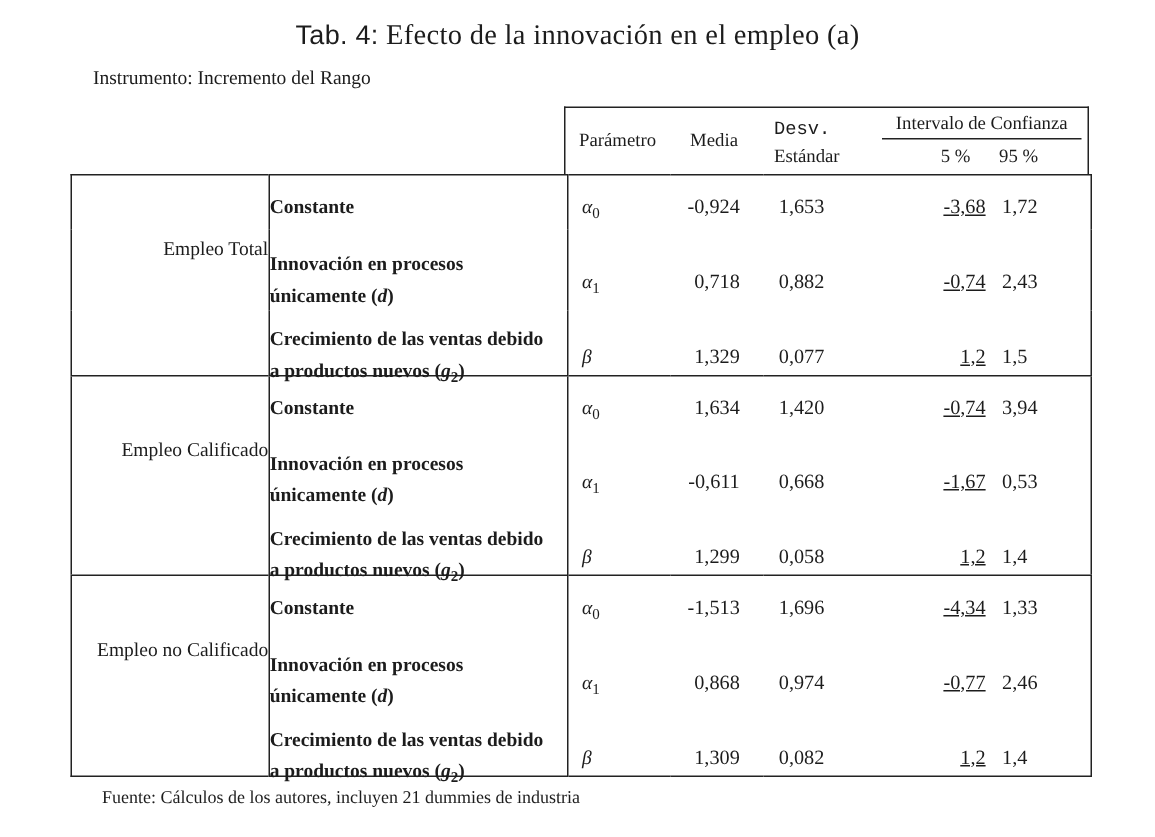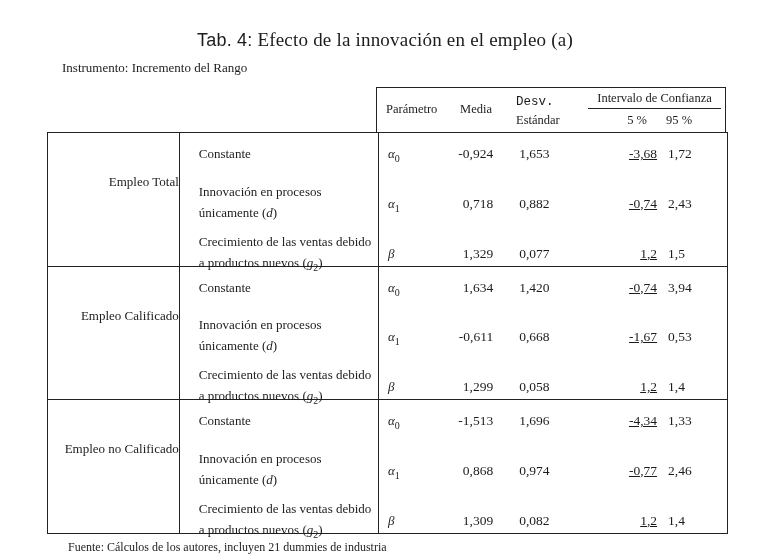--- a/index.html
+++ b/index.html
@@ -9,21 +9,21 @@
   }
   body {
     width: 770px;
     height: 558px;
     font-family: "Liberation Serif", serif;
     color: #1c1c1c;
     position: relative;
     overflow: hidden;
   }
   .title {
-    margin-top: 29px;
+    margin-top: 13px;
     text-align: center;
     font-size: 19px;
     letter-spacing: 0.2px;
     white-space: nowrap;
   }
   .title .prefix {
     font-family: "Liberation Sans", sans-serif;
     font-size: 18px;
   }
   .subtitle {
@@ -77,23 +77,23 @@
   tr.r3 { height: 43px; }
   tr.gtop td { border-top: 1.5px solid #222222; }
   td.cat {
     border-right: 1.5px solid #222222;
     text-align: right;
     font-size: 13px;
   }
   td.cat .cat-inner { margin-top: 38px; line-height: 21px; }
   td.desc {
     border-right: 1.5px solid #222222;
-    padding-left: 19px;
     font-size: 13px;
     line-height: 21px;
+    font-weight: bold;
   }
   .descwrap { overflow: visible; }
   tr.r1 td.desc .descwrap { padding-top: 10px; }
   tr.r2 td.desc .descwrap { padding-top: 12px; }
   tr.r3 td.desc .descwrap { height: 43px; padding-top: 8px; box-sizing: border-box; }
   td.param { padding-left: 9px; font-size: 13px; }
   .greek { font-style: italic; }
   .mvar  { font-style: italic; }
   sub { font-size: 10px; line-height: 0; }
   td.media { text-align: right; padding-right: 16px; }

